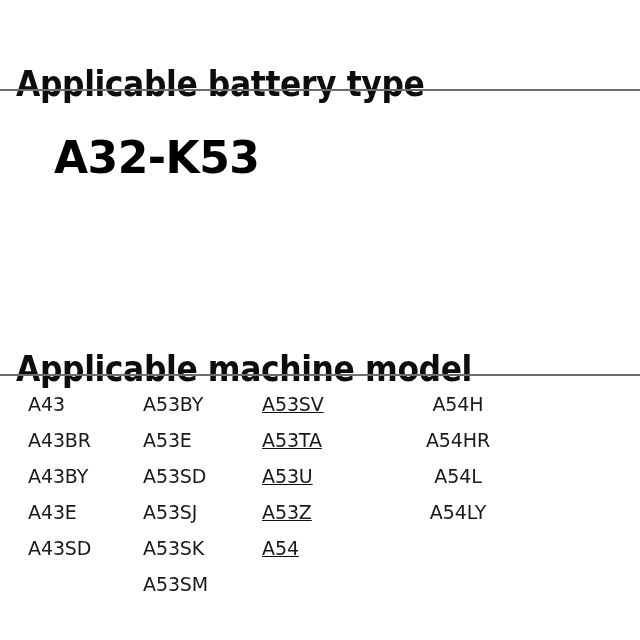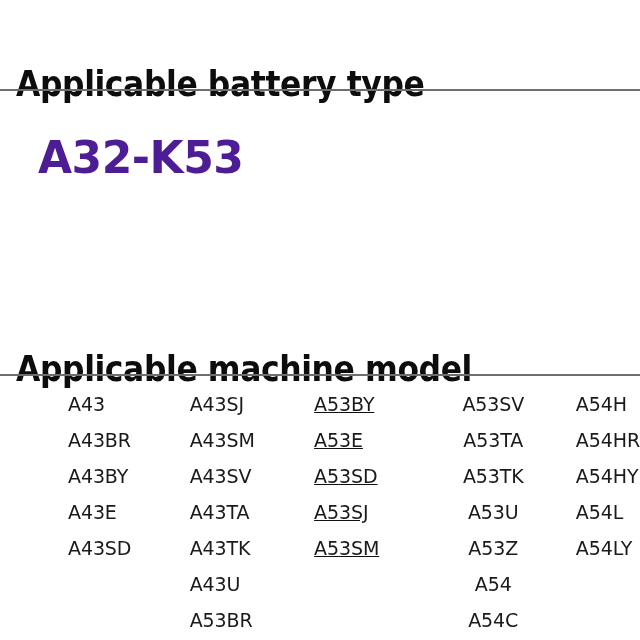--- a/index.html
+++ b/index.html
@@ -50,44 +50,43 @@
     width: 640px;
     height: 2px;
     background: #6e6e6e;
   }
   #divider-battery { top: 89px; }
   #divider-machine { top: 374px; }
 
   
   .battery-value {
     position: absolute;
-    left: 38px;
+    left: 54px;
     top: 131px;
     font-family: "DejaVu Sans", "Liberation Sans", sans-serif;
     font-weight: 700;
     font-size: 44px;
     line-height: 54px;
     letter-spacing: -0.5px;
-    color: #4c1d95;
+    color: #000000;
     white-space: nowrap;
   }
 
   .model-column {
     display: flex;
     flex-direction: column;
   }
 
   .model-columns {
     position: absolute;
     left: 0;
     top: 386px;
     width: 640px;
     display: flex;
     flex-direction: row;
-    gap: 40px;
   }
   .model-columns .col-spacer { width: 28px; flex: 0 0 28px; }
   .model-columns .model-column:nth-of-type(1) { width: 110px; }
   .model-columns .model-column:nth-of-type(2) { width: 115px; }
   .model-columns .model-column:nth-of-type(3) { width: 119px; }
   .model-columns .model-column:nth-of-type(4) { width: 136px; text-decoration: underline; }
   .model-columns .model-column:nth-of-type(5) { width: 120px; align-items: center; }
 
   .model-item {
     height: 36px;
@@ -118,46 +117,35 @@
   <div class="model-columns" id="model-columns">
     <div class="col-spacer"></div>
   <div class="model-column">
         <div class="model-item">A43</div>
         <div class="model-item">A43BR</div>
         <div class="model-item">A43BY</div>
         <div class="model-item">A43E</div>
         <div class="model-item">A43SD</div>
       </div>
       <div class="model-column">
-        <div class="model-item">A43SJ</div>
-        <div class="model-item">A43SM</div>
-        <div class="model-item">A43SV</div>
-        <div class="model-item">A43TA</div>
-        <div class="model-item">A43TK</div>
-        <div class="model-item">A43U</div>
-        <div class="model-item">A53BR</div>
-      </div>
-      <div class="model-column">
         <div class="model-item">A53BY</div>
         <div class="model-item">A53E</div>
         <div class="model-item">A53SD</div>
         <div class="model-item">A53SJ</div>
+        <div class="model-item">A53SK</div>
         <div class="model-item">A53SM</div>
       </div>
       <div class="model-column">
         <div class="model-item">A53SV</div>
         <div class="model-item">A53TA</div>
-        <div class="model-item">A53TK</div>
         <div class="model-item">A53U</div>
         <div class="model-item">A53Z</div>
         <div class="model-item">A54</div>
-        <div class="model-item">A54C</div>
       </div>
       <div class="model-column">
         <div class="model-item">A54H</div>
         <div class="model-item">A54HR</div>
-        <div class="model-item">A54HY</div>
         <div class="model-item">A54L</div>
         <div class="model-item">A54LY</div>
       </div>
     </div>
 
 </div>
 
 </body></html>

